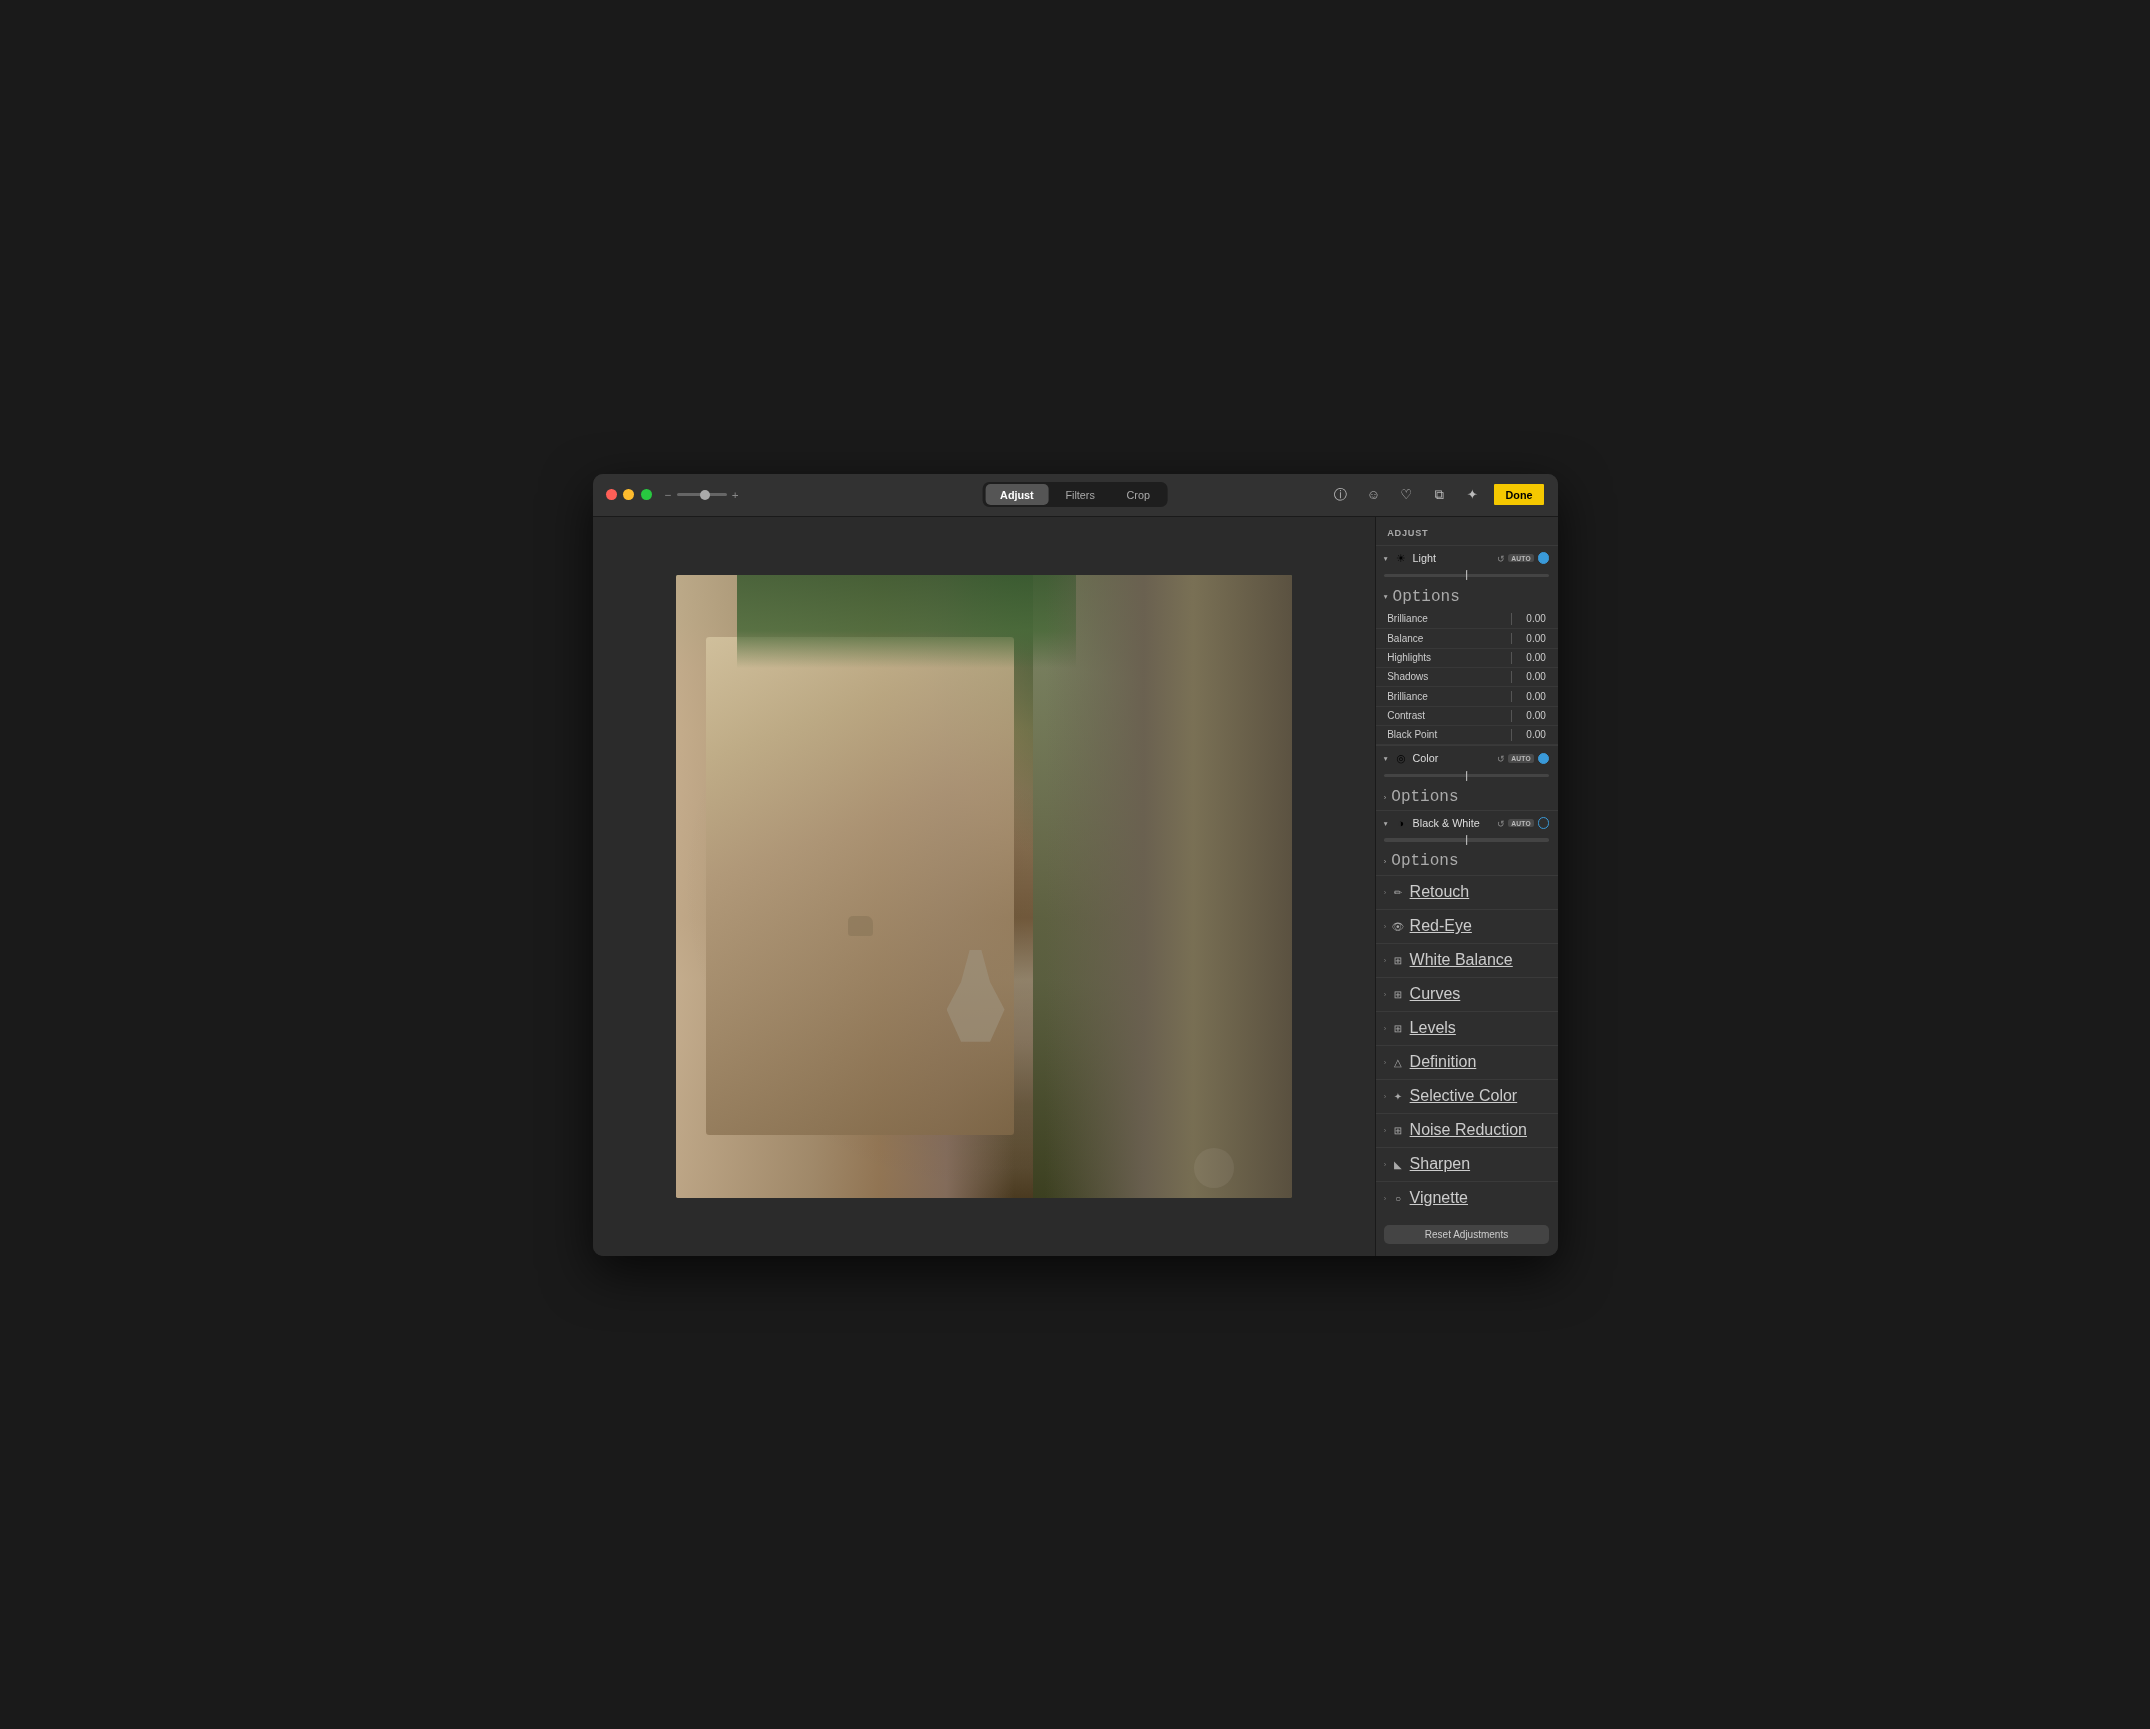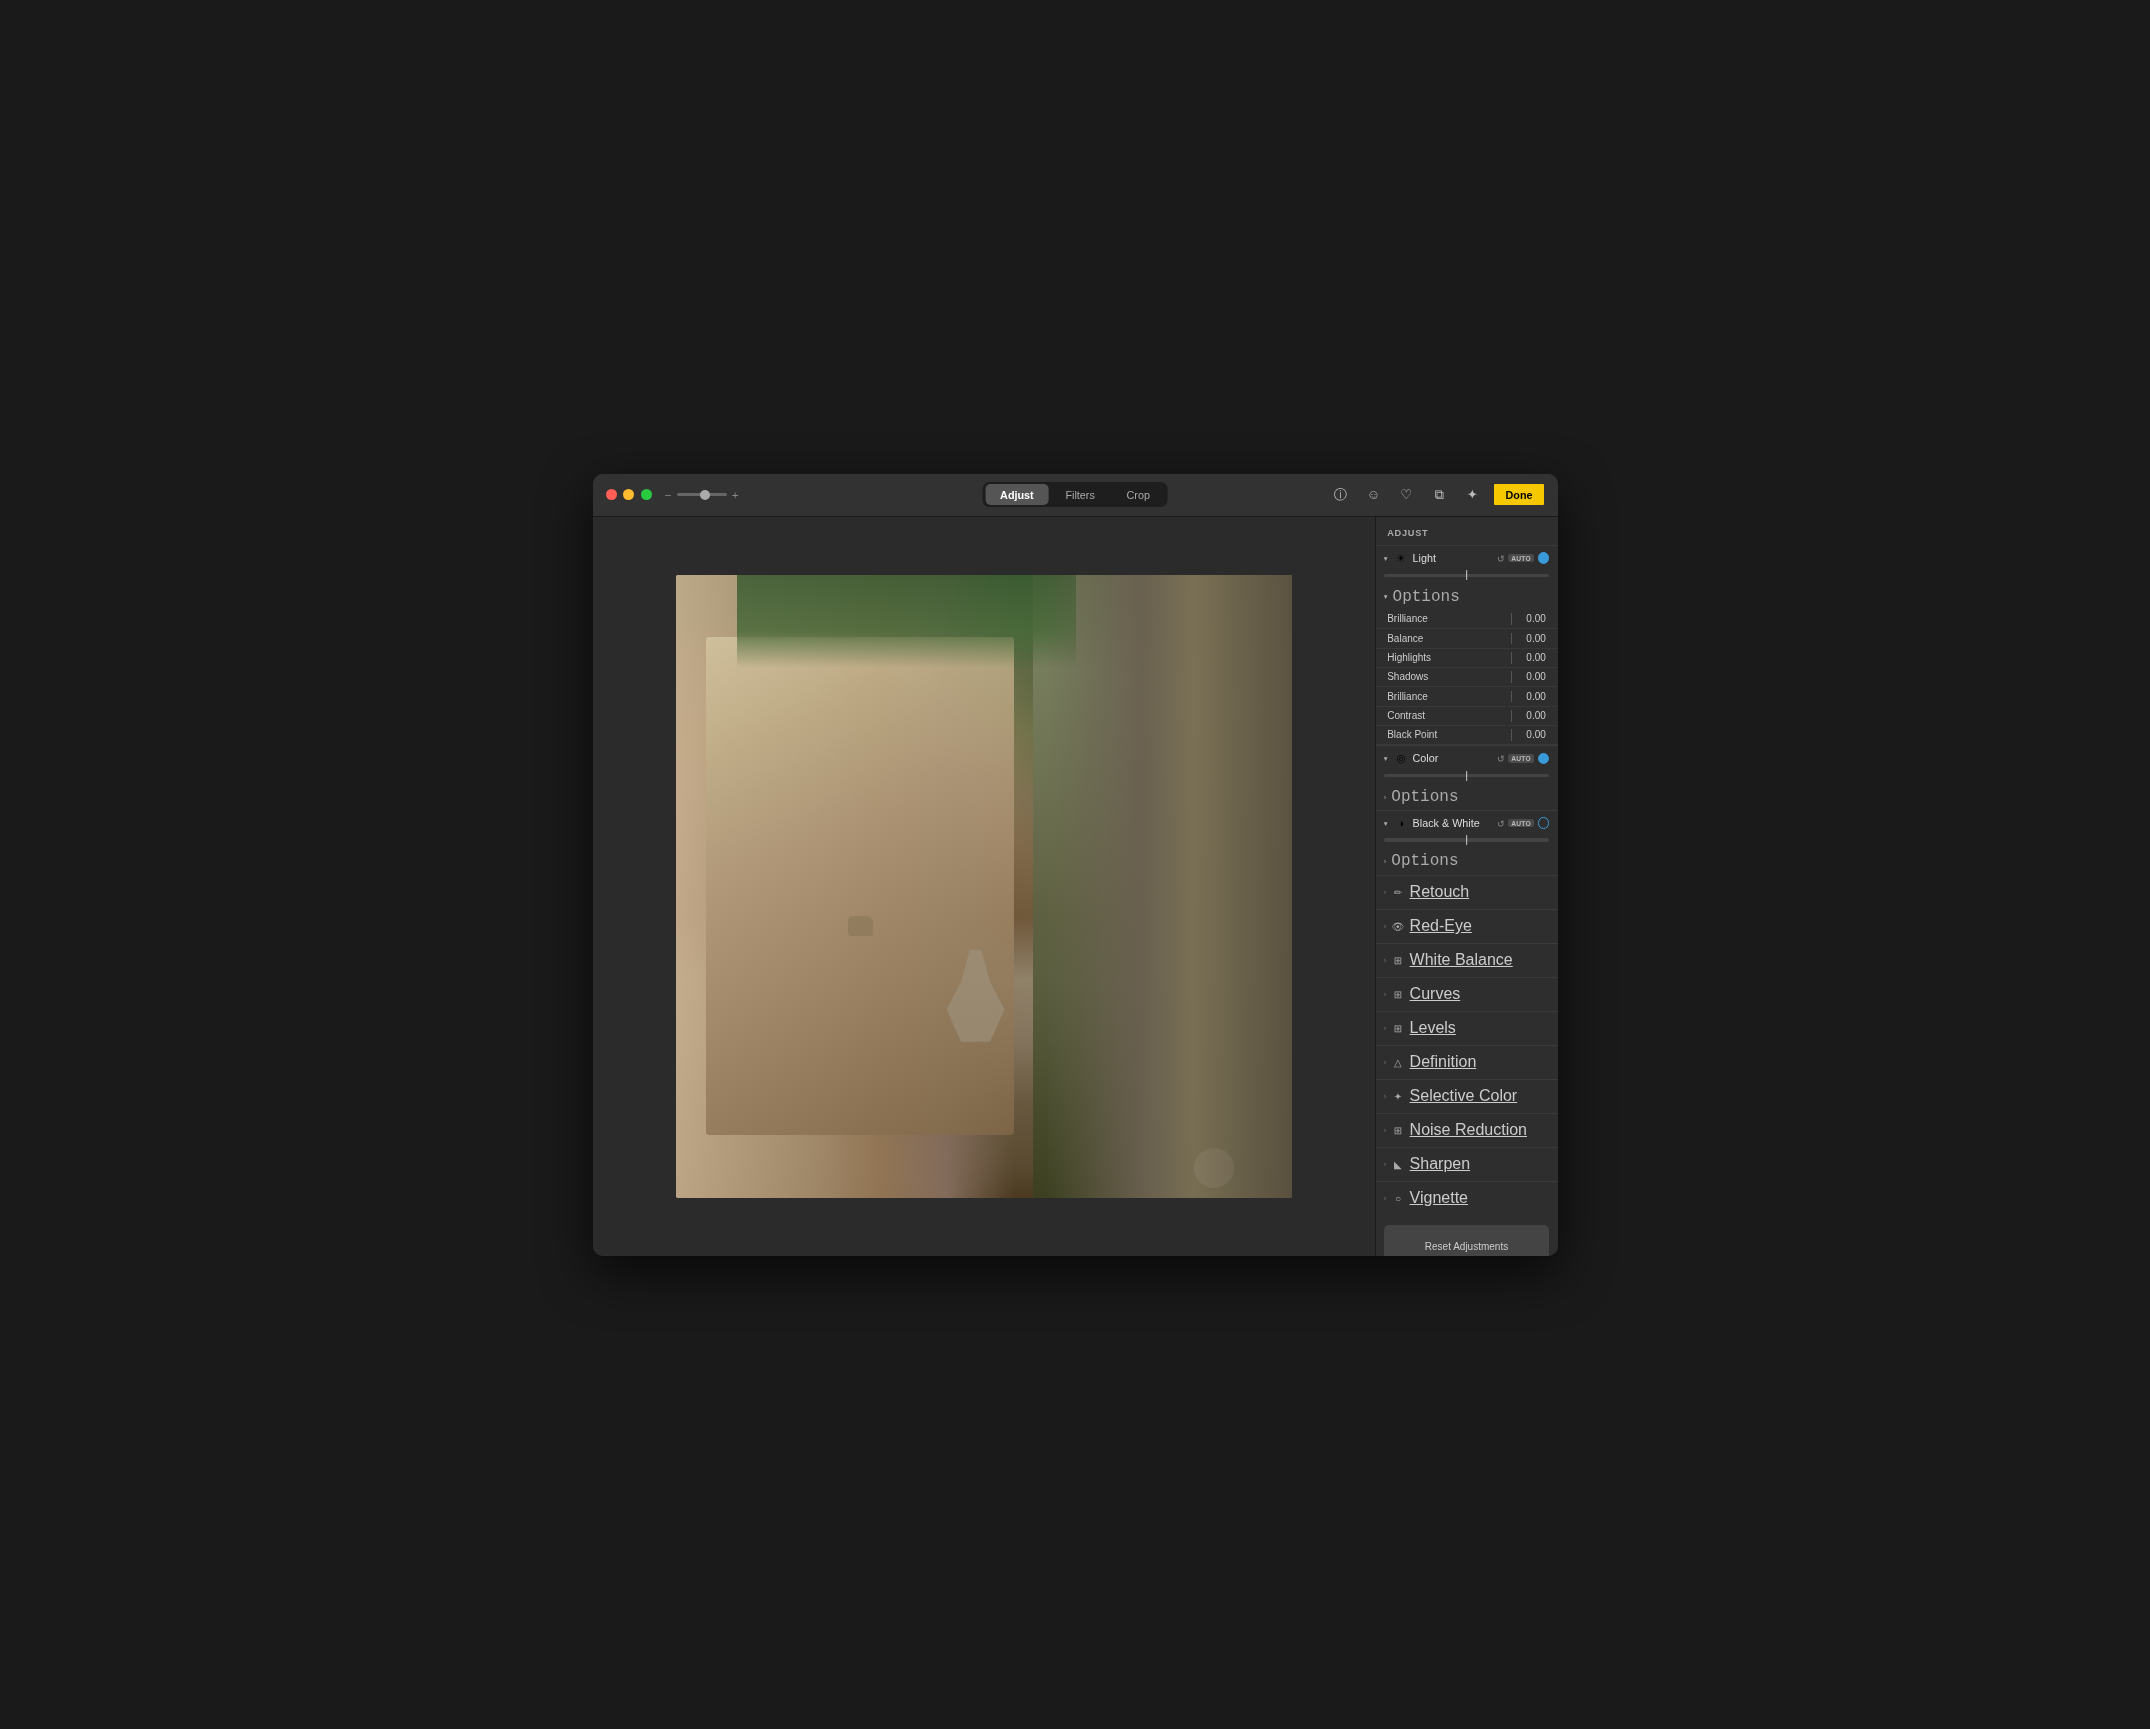--- a/index.html
+++ b/index.html
@@ -427,21 +427,21 @@
 
     .collapsed-label {
       font-size: 16px;
       color: #ccc;
       flex: 1;
       text-decoration: underline;
     }
 
     .reset-adjustments-btn {
       margin: 10px 8.3px;
-      padding: 16px;
+      padding: 4px;
       background: #444;
       border: none;
       border-radius: 5px;
       color: #ccc;
       font-size: 10px;
       text-align: center;
       cursor: pointer;
       width: calc(100% - 16.6px);
     }
   </style>

